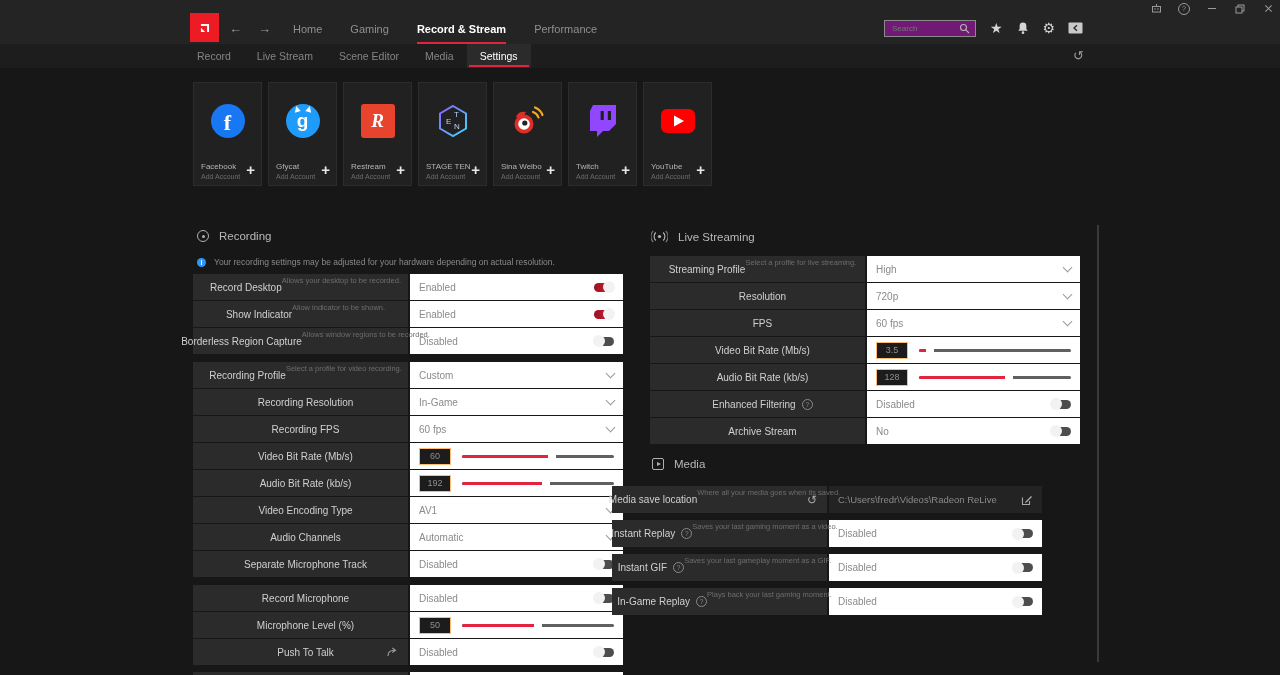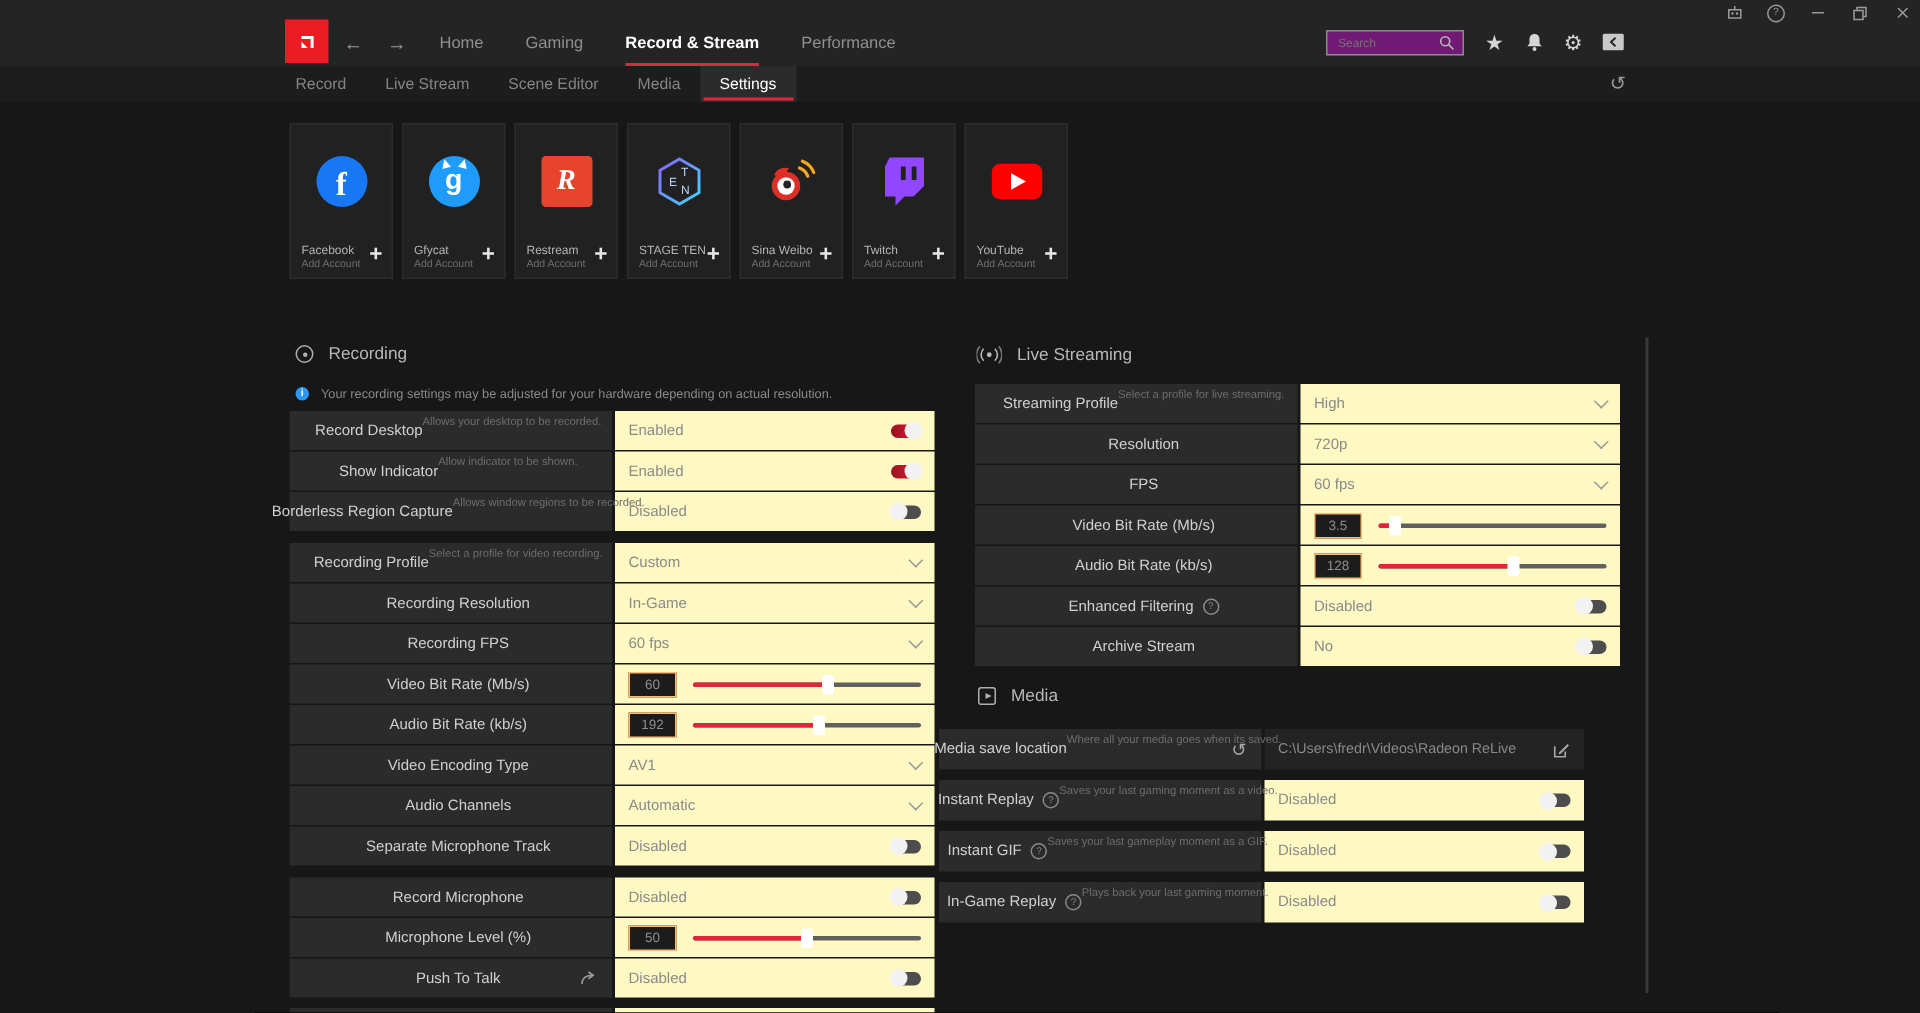--- a/index.html
+++ b/index.html
@@ -51,21 +51,21 @@
   .media-ic::after{content:"";width:0;height:0;border-left:4px solid #b0b0b0;border-top:2.5px solid transparent;border-bottom:2.5px solid transparent;margin-left:1px;}
   .info-line{position:absolute;left:197px;top:257px;display:flex;gap:8px;align-items:center;font-size:8.5px;color:#8a8a8a;}
   .info-ic{width:9px;height:9px;border-radius:50%;background:#2e96f5;color:#fff;font-size:7px;font-weight:bold;display:flex;align-items:center;justify-content:center;flex:none;}
   
   .rows{position:absolute;width:430px;display:flex;flex-direction:column;}
   .row{display:flex;height:26px;margin-bottom:1px;flex:none;}
   .gap-before{margin-top:7px;}
   .lbl{width:215px;background:#2b2b2b;display:flex;flex-direction:row;justify-content:center;padding-left:10px;box-sizing:border-box;position:relative;margin-right:2px;flex:none;}
   .lbl .t{font-size:10px;color:#d0d0d0;display:flex;align-items:center;gap:6px;white-space:nowrap;}
   .lbl .s{font-size:7.5px;color:#6d6d6d;margin-top:1.5px;white-space:nowrap;}
-  .val{flex:1;background:#fef9c3;display:flex;align-items:center;padding:0 9px;box-sizing:border-box;font-size:10px;color:#8a8a8a;}
+  .val{flex:1;background:#ffffff;display:flex;align-items:center;padding:0 9px;box-sizing:border-box;font-size:10px;color:#8a8a8a;}
   .help-ic{width:9px;height:9px;border:1px solid #8a8a8a;border-radius:50%;font-size:6.5px;color:#8a8a8a;display:flex;align-items:center;justify-content:center;flex:none;}
   .tg{margin-left:auto;width:20px;height:9px;border-radius:5px;background:#4d4d4d;position:relative;flex:none;}
   .tg .knob{position:absolute;top:-1.5px;left:-1px;width:12px;height:12px;border-radius:50%;background:#f2f2f2;}
   .tg.on{background:linear-gradient(90deg,#99101f,#e2243e);}
   .tg.on .knob{left:auto;right:-1px;}
   .chev{margin-left:auto;width:6px;height:6px;border-right:1.5px solid #9a9a9a;border-bottom:1.5px solid #9a9a9a;transform:rotate(45deg);margin-top:-3px;flex:none;}
   .numbox{width:30px;height:15px;border:1px solid #fdba74;background:#1c1c1c;color:#8f8f8f;font-size:9px;display:flex;align-items:center;justify-content:center;flex:none;}
   .slider{flex:1;height:3px;background:#606060;position:relative;margin-left:11px;border-radius:2px;}
   .fill{position:absolute;left:0;top:0;height:3px;background:#e2243e;border-radius:2px;}
   .thumb{position:absolute;right:-4px;top:-5px;width:8px;height:13px;background:#fff;border-radius:2px;}
@@ -539,21 +539,21 @@
           </span>
         </div>
     </div>
   </div>
 
   <div class="sec-header" style="left:652px;top:458px;">
     <span class="media-ic"></span>
     <span>Media</span>
   </div>
 
-  <div class="rows media-rows" style="left:626px;top:486px;">
+  <div class="rows media-rows" style="left:612px;top:486px;">
 
     <div class="row">
       <div class="lbl">
         <span class="t">Media save location</span>
         <span class="s">Where all your media goes when its saved.</span>
         <span class="lbl-icon-right">↺</span>
       </div>
       <div class="val" style="background:#232323;gap:14px;">
         <span class="path-text">C:\Users\fredr\Videos\Radeon ReLive</span>
         <svg class="ml-auto" width="12" height="12" viewBox="0 0 12 12">

